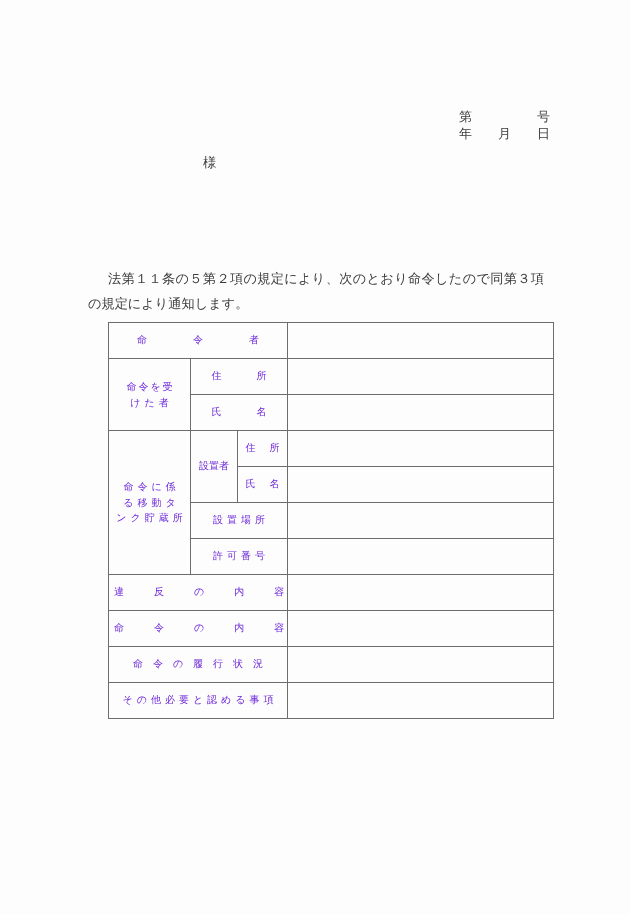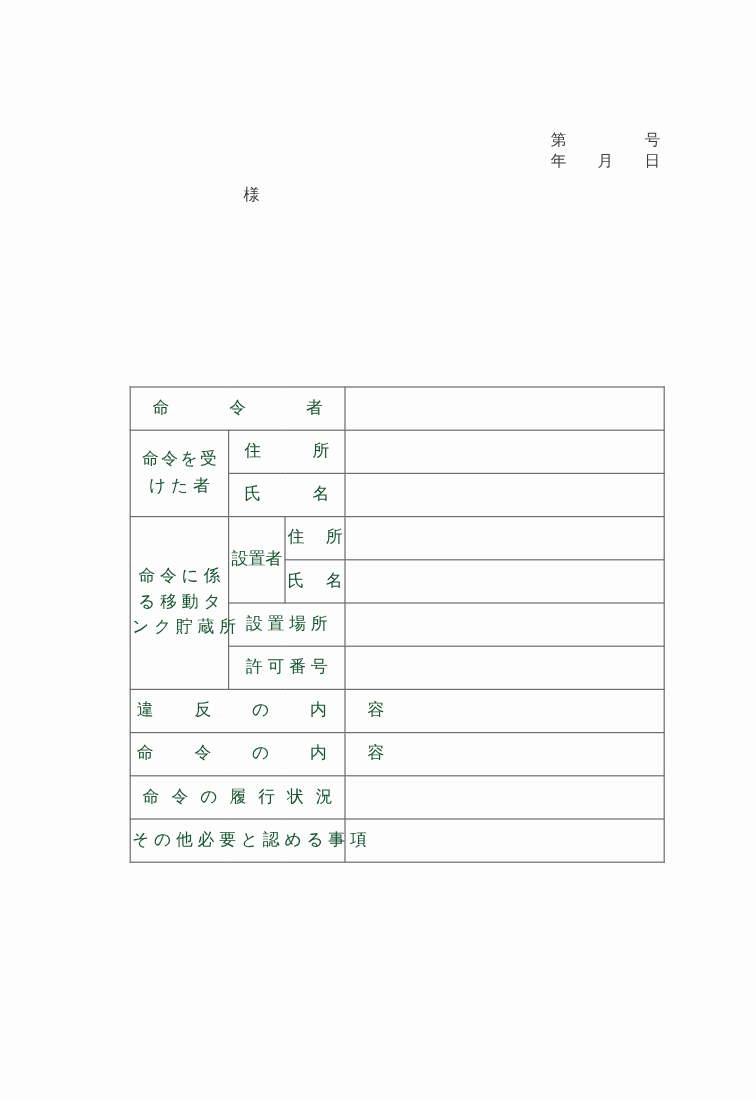--- a/index.html
+++ b/index.html
@@ -100,22 +100,22 @@
   .form-table {
     position: absolute;
     left: 108px;
     top: 322px;
     width: 445px;
     border-collapse: collapse;
     table-layout: fixed;
   }
   .form-table td {
     border: 1px solid #6d6d6d;
-    font-size: 14px;
-    color: #14532d;
+    font-size: 10px;
+    color: #6d28d9;
     padding: 0;
     height: 35px;
     vertical-align: middle;
     text-align: center;
     background: #fdfdfd;
   }
   .form-table td.value-cell {
     background: #fdfdfd;
   }
 
@@ -145,20 +145,21 @@
 
 
   <div class="doc-number">第　　　　　号</div>
 
   <div class="doc-date">年　　月　　日</div>
 
   <div class="addressee">様</div>
 
 
 
+  <div class="body-text">法第１１条の５第２項の規定により、次のとおり命令したので同第３項の規定により通知します。</div>
 
   <table class="form-table">
     <colgroup>
       <col style="width:82px">
       <col style="width:47px">
       <col style="width:50px">
       <col style="width:266px">
     </colgroup>
     <tbody>
 

